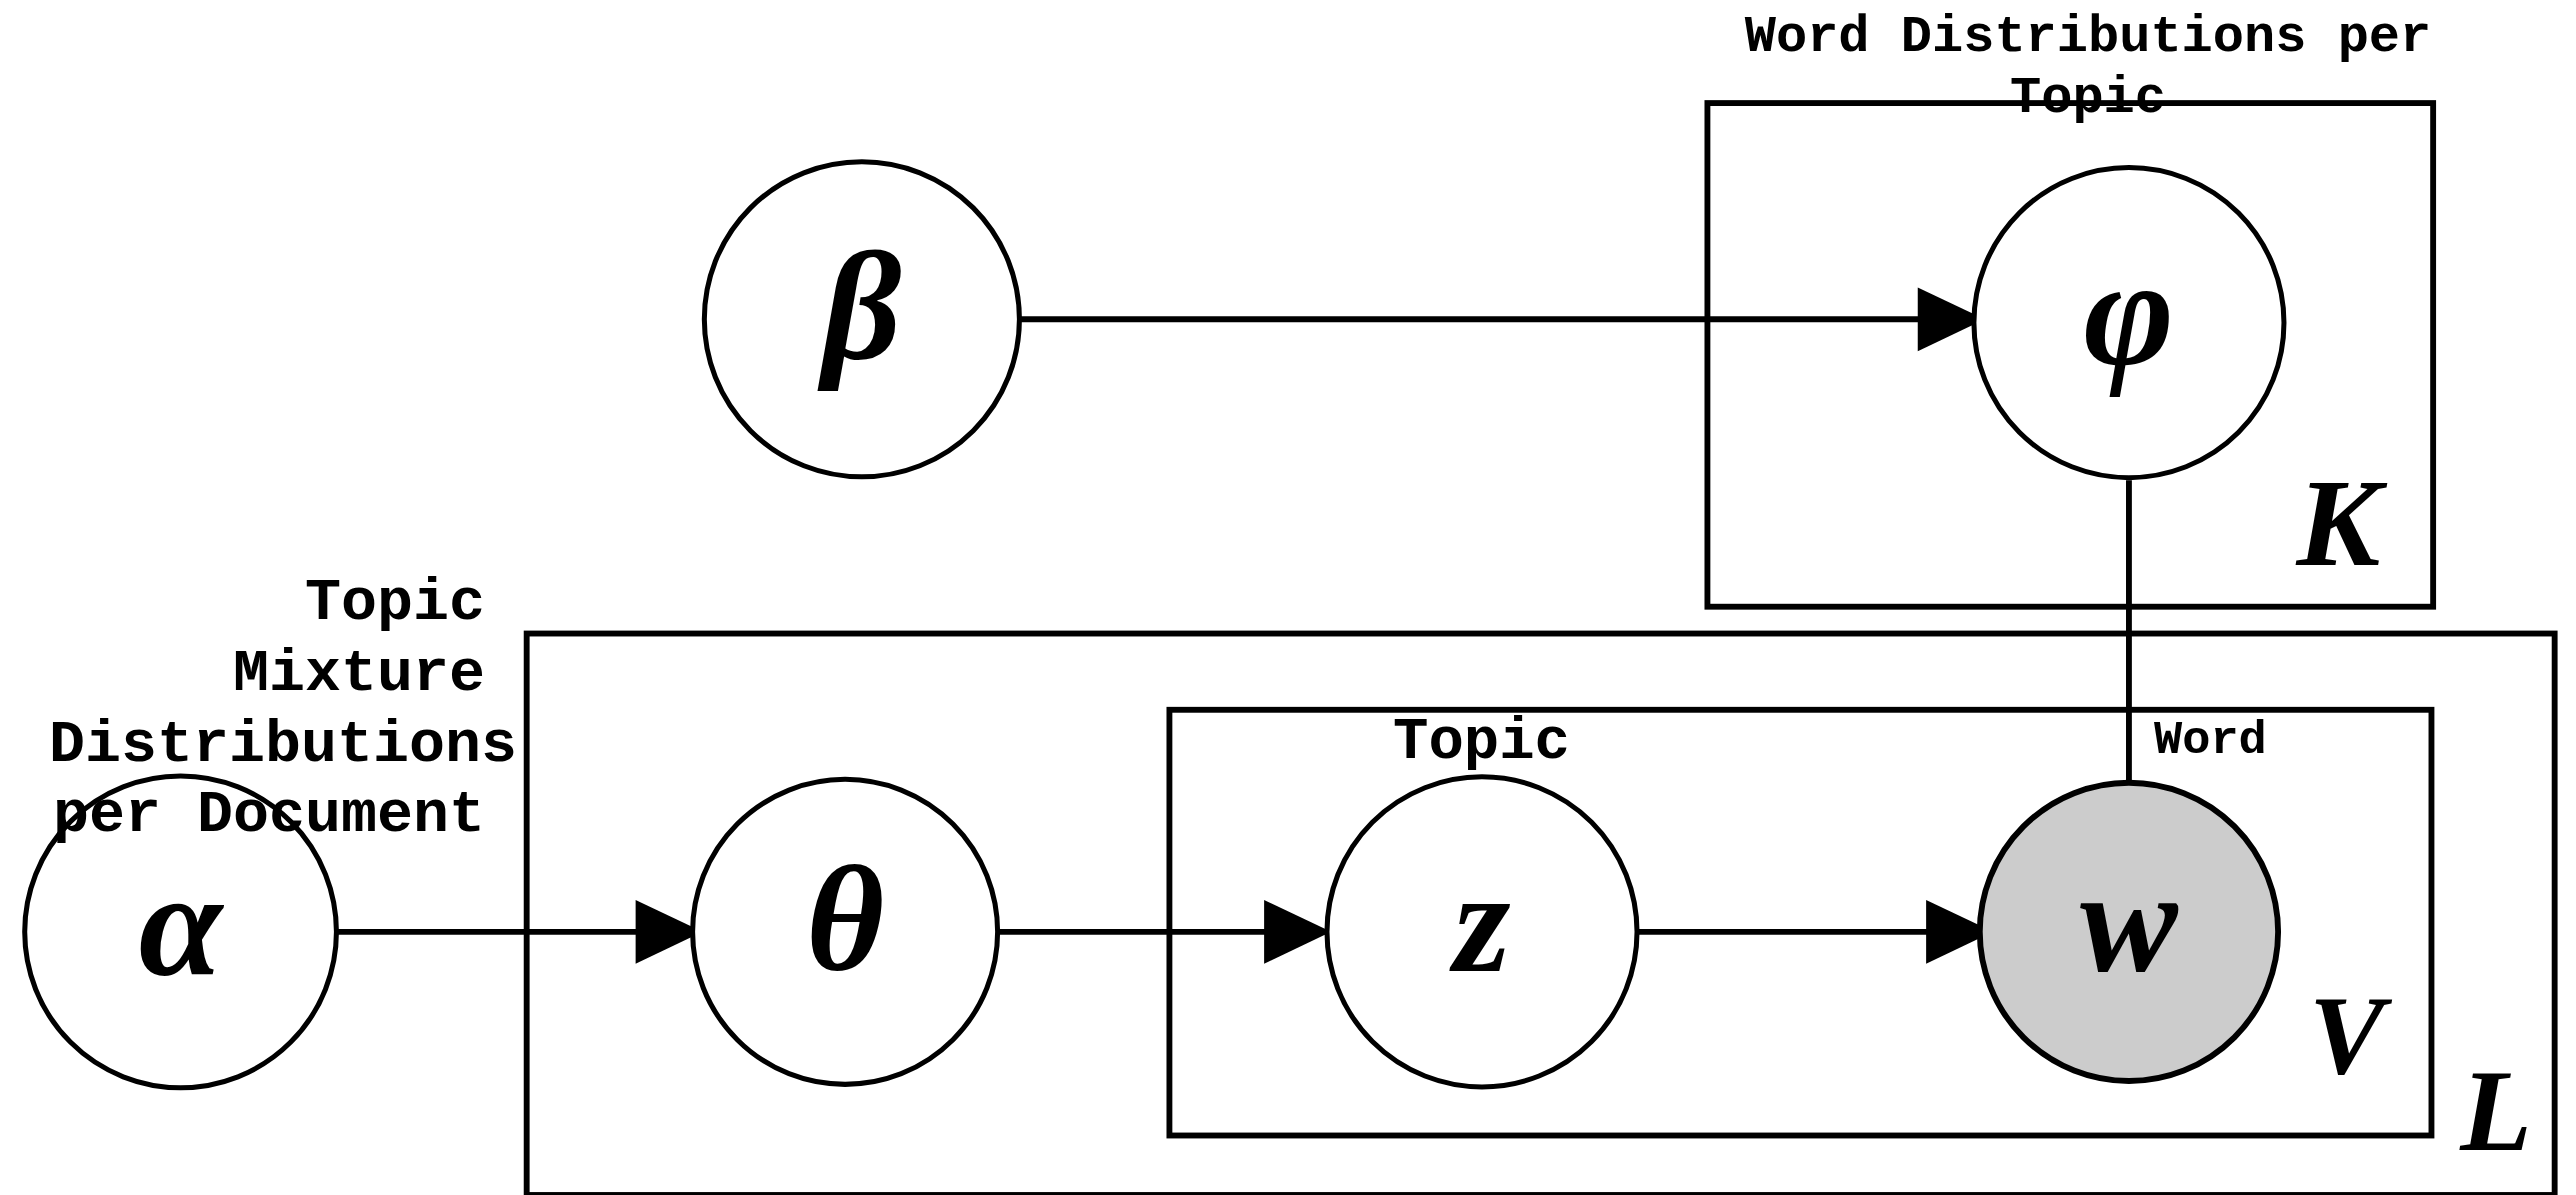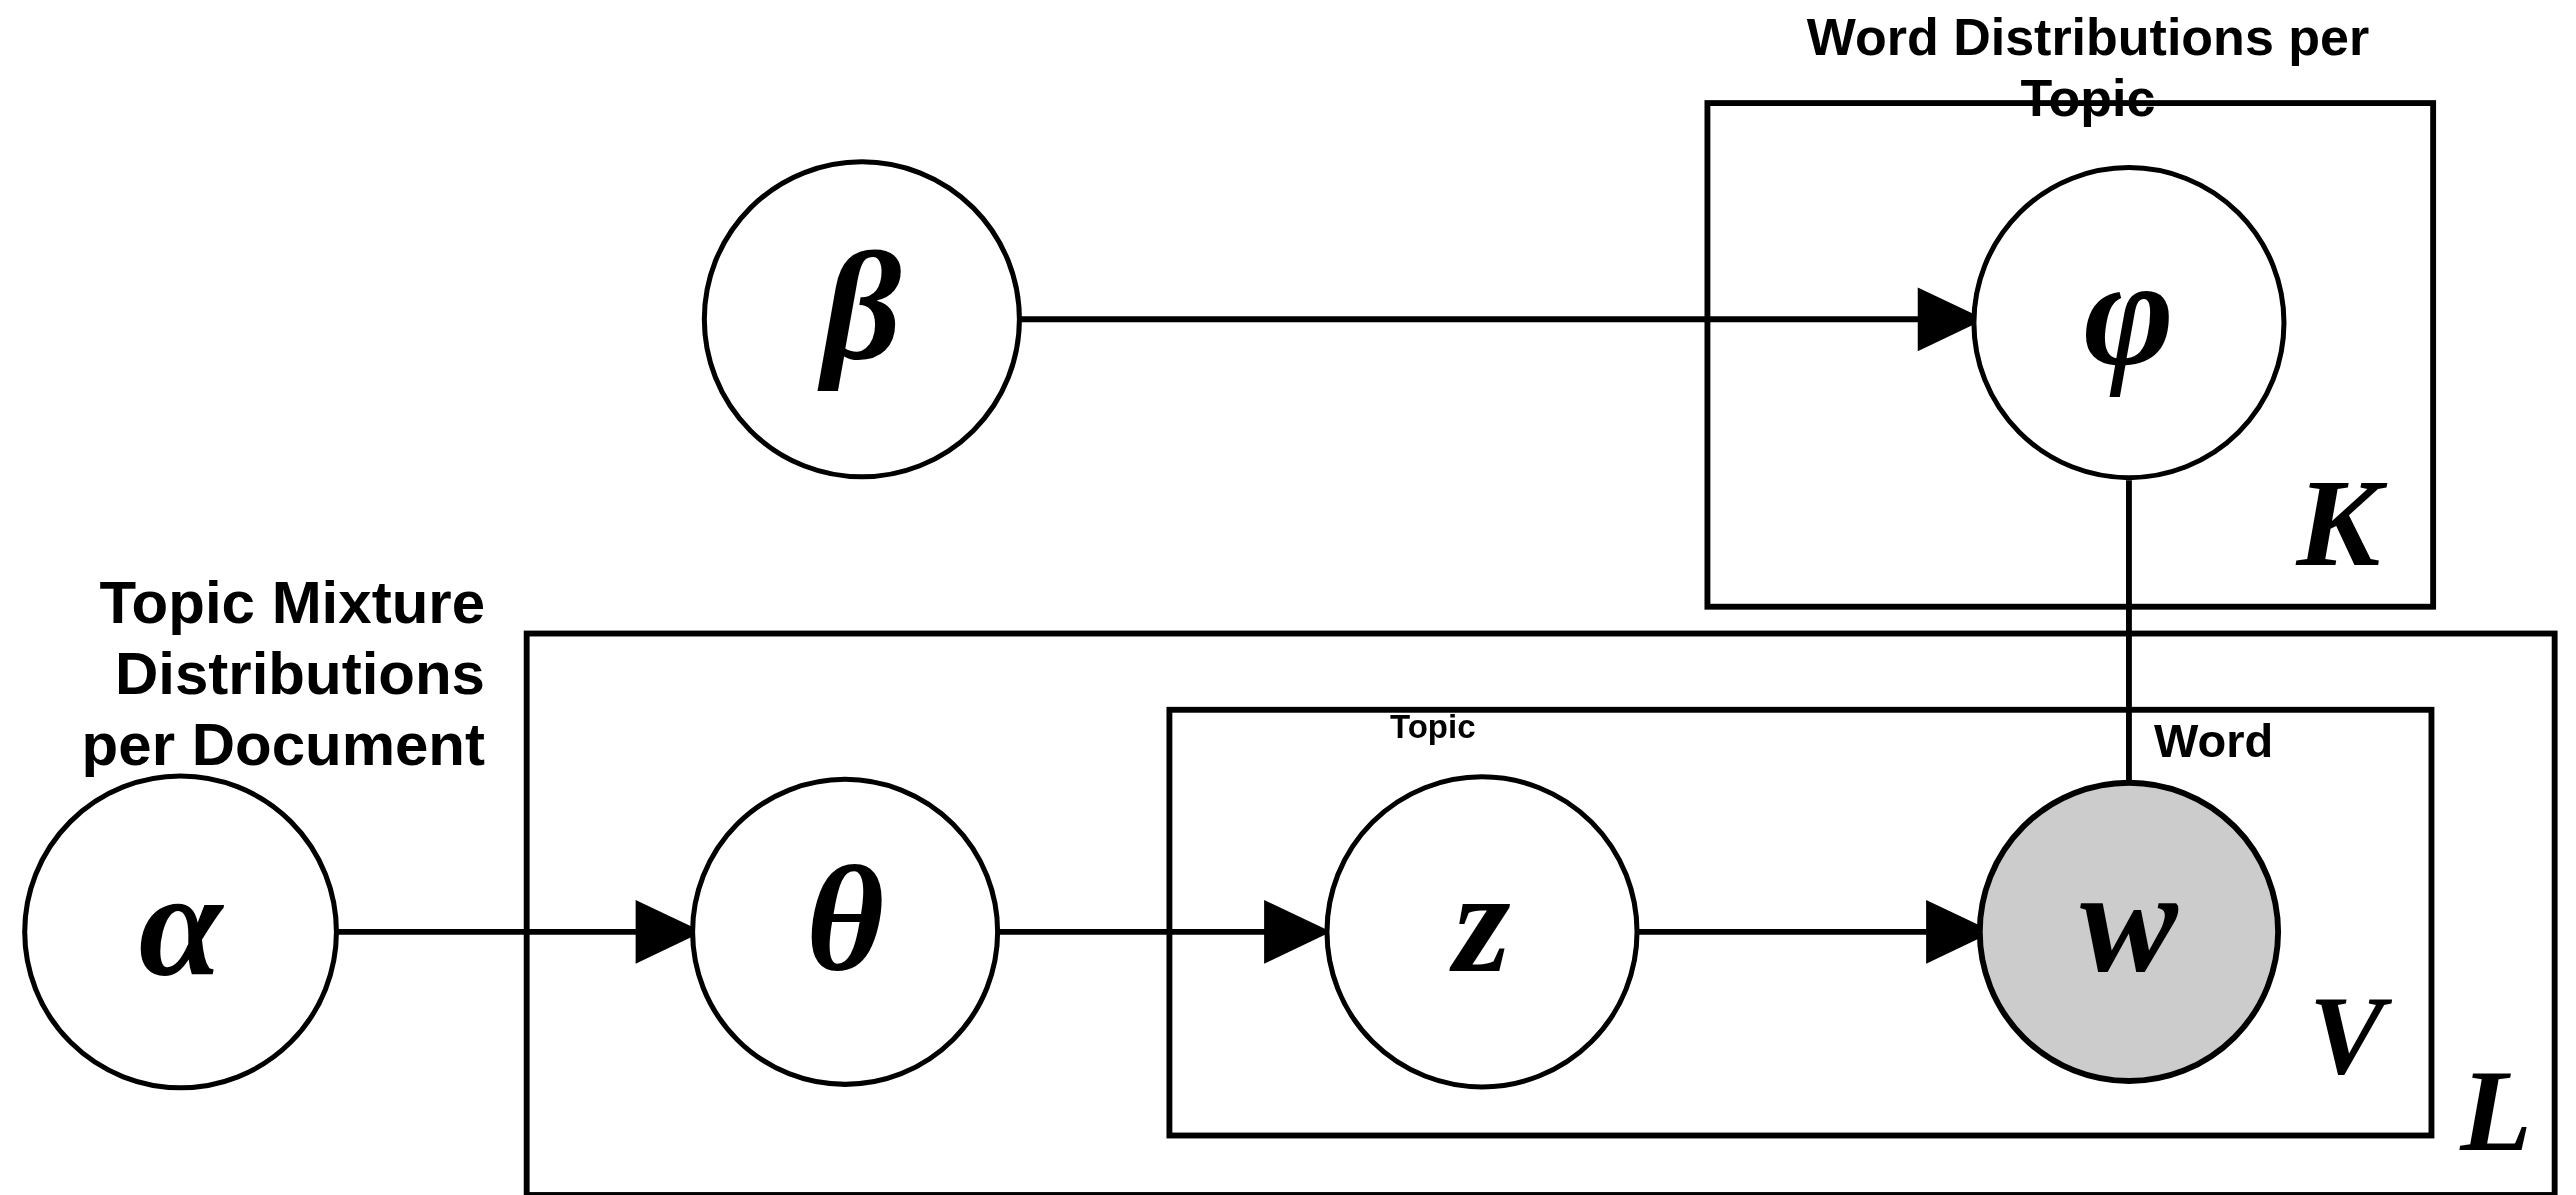--- a/index.html
+++ b/index.html
@@ -58,21 +58,21 @@
   .plate-label {
     font-family: "Liberation Serif", "DejaVu Serif", serif;
     font-style: italic;
     font-weight: bold;
     fill: #000000;
     text-anchor: middle;
     dominant-baseline: middle;
   }
   .caption {
     position: absolute;
-    font-family: Liberation Sans, sans-serif;
+    font-family: Liberation Mono, monospace;
     font-weight: bold;
     font-style: normal;
     color: #000000;
     line-height: 1.18;
     white-space: pre-line;
   }
 </style>
 </head>
 <body>
 
@@ -127,18 +127,18 @@
 
   </svg>
 
   <div class="caption" style="left:1740px; top:6.7px; width:696px; text-align:center; font-size:52px;">Word Distributions per Topic</div>
 
   <div class="caption" style="left:49px; top:568px; width:436px; text-align:right; font-size:60px;">Topic Mixture
 Distributions
 per Document</div>
 
 
-  <div class="caption" style="left:1390px; top:708px; width:327px; font-size:33px;">Topic</div>
+  <div class="caption" style="left:1318px; top:708px; width:327px; text-align:center; font-size:59px;">Topic</div>
 
   <div class="caption" style="left:2154px; top:713px; width:251px; text-align:left; font-size:47px;">Word</div>
 
 </div>
 
 
 </body></html>

